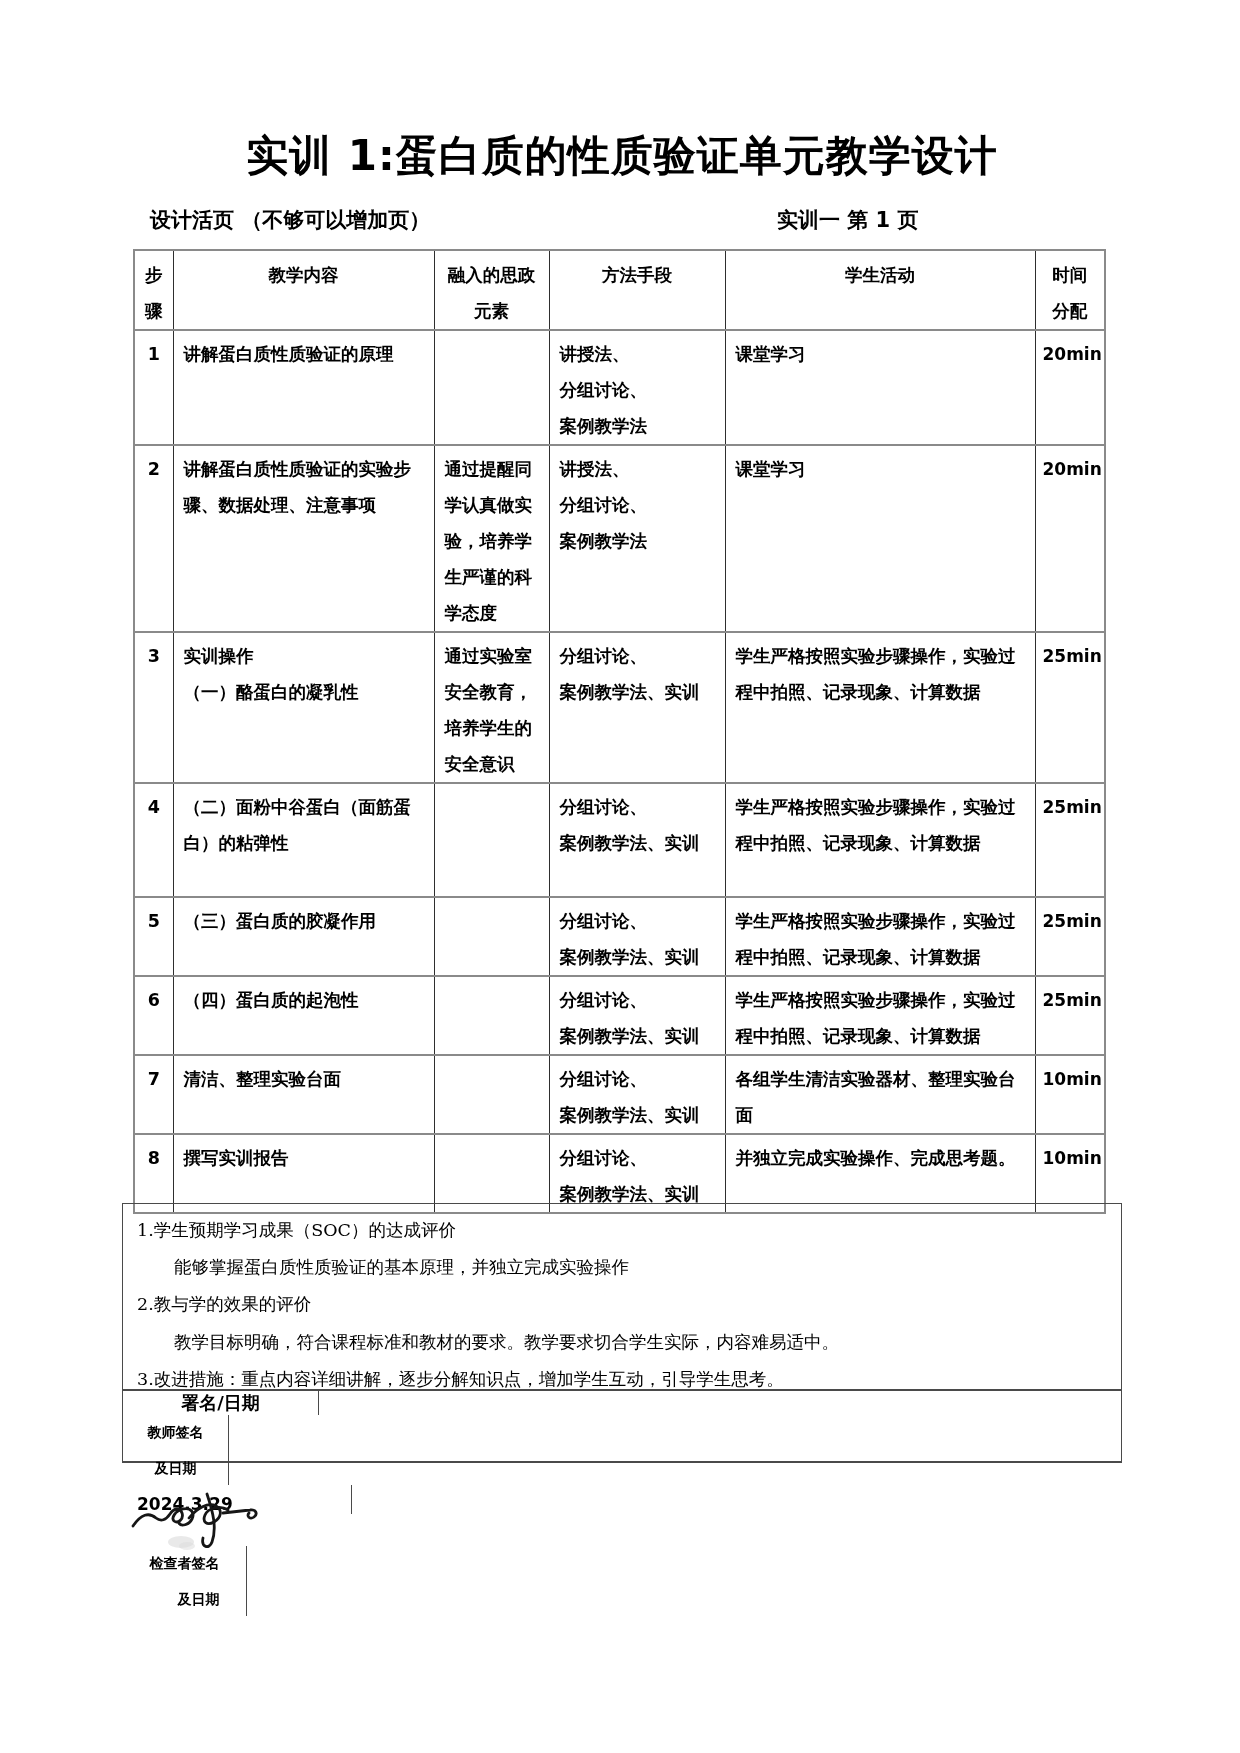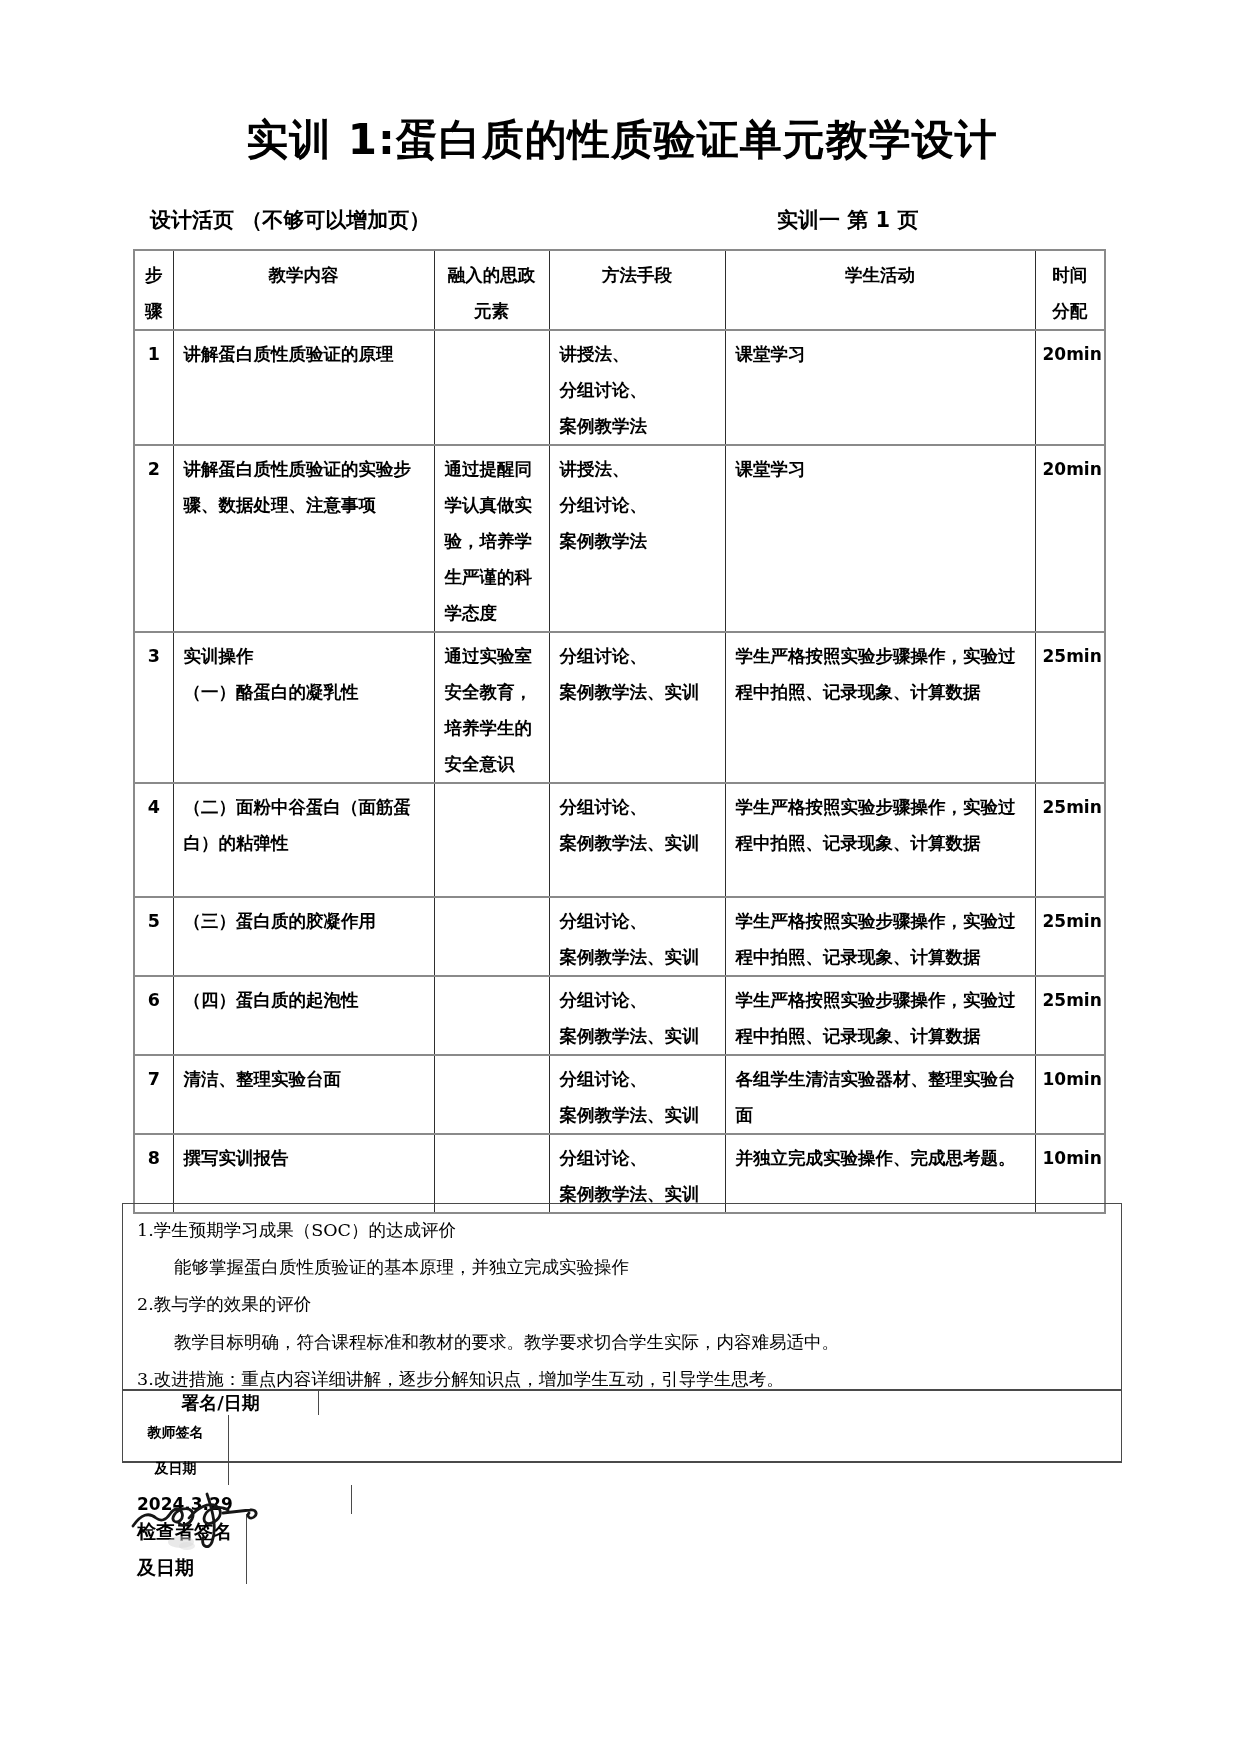--- a/index.html
+++ b/index.html
@@ -1,21 +1,21 @@
 <!DOCTYPE html>
 <html><head>
 <meta charset="utf-8">
 <style>
   html,body{margin:0;padding:0;background:#fff;}
   .page{
     position:relative;width:1240px;height:1753px;background:#ffffff;overflow:hidden;
     font-family:"DejaVu Sans","Liberation Sans",sans-serif;color:#000;
   }
   .title{
-    position:absolute;left:122px;top:112px;width:1000px;
+    position:absolute;left:122px;top:128px;width:1000px;
     text-align:center;font-size:42px;font-weight:bold;letter-spacing:1px;
     margin:0;white-space:nowrap;
   }
   .subline{position:absolute;left:0;top:206px;width:1240px;height:28px;font-size:21px;font-weight:bold;padding-left:16px;}
   .sub-left{position:absolute;left:150px;top:0;}
   .sub-right{position:absolute;left:777px;top:0;}
 
   
   .mtable{
     position:absolute;left:133px;top:249px;width:971px;
@@ -58,22 +58,22 @@
     display:flex;
     flex-direction:column;
   }
   .scell{box-sizing:border-box;border-right:1.6px solid #4a4a4a;height:100%;}
   .scell:last-child{border-right:none;}
   .s-label{width:196px;display:flex;align-items:center;justify-content:center;font-size:18px;font-weight:bold;}
   .s-teacher{width:106px;display:flex;align-items:center;justify-content:center;text-align:center;
     font-size:14px;font-weight:bold;line-height:36px;white-space:pre-line;}
   .s-sign{width:167px;position:relative;}
   .s-date{width:229px;padding:9px 0 0 14px;font-size:17px;font-weight:bold;}
-  .s-inspector{width:124px;display:flex;align-items:center;justify-content:center;text-align:left;
-    font-size:19px;font-weight:bold;line-height:36px;white-space:pre-line;}
+  .s-inspector{width:124px;display:flex;align-items:center;justify-content:center;text-align:right;
+    font-size:14px;font-weight:bold;line-height:36px;white-space:pre-line;margin-top:32px;}
   .s-empty{flex:1;}
   .sign-svg{position:absolute;left:6px;top:3px;}
 </style>
 </head>
 <body>
 
 <div class="page">
 
   <h1 class="title">实训 1:蛋白质的性质验证单元教学设计</h1>
 

